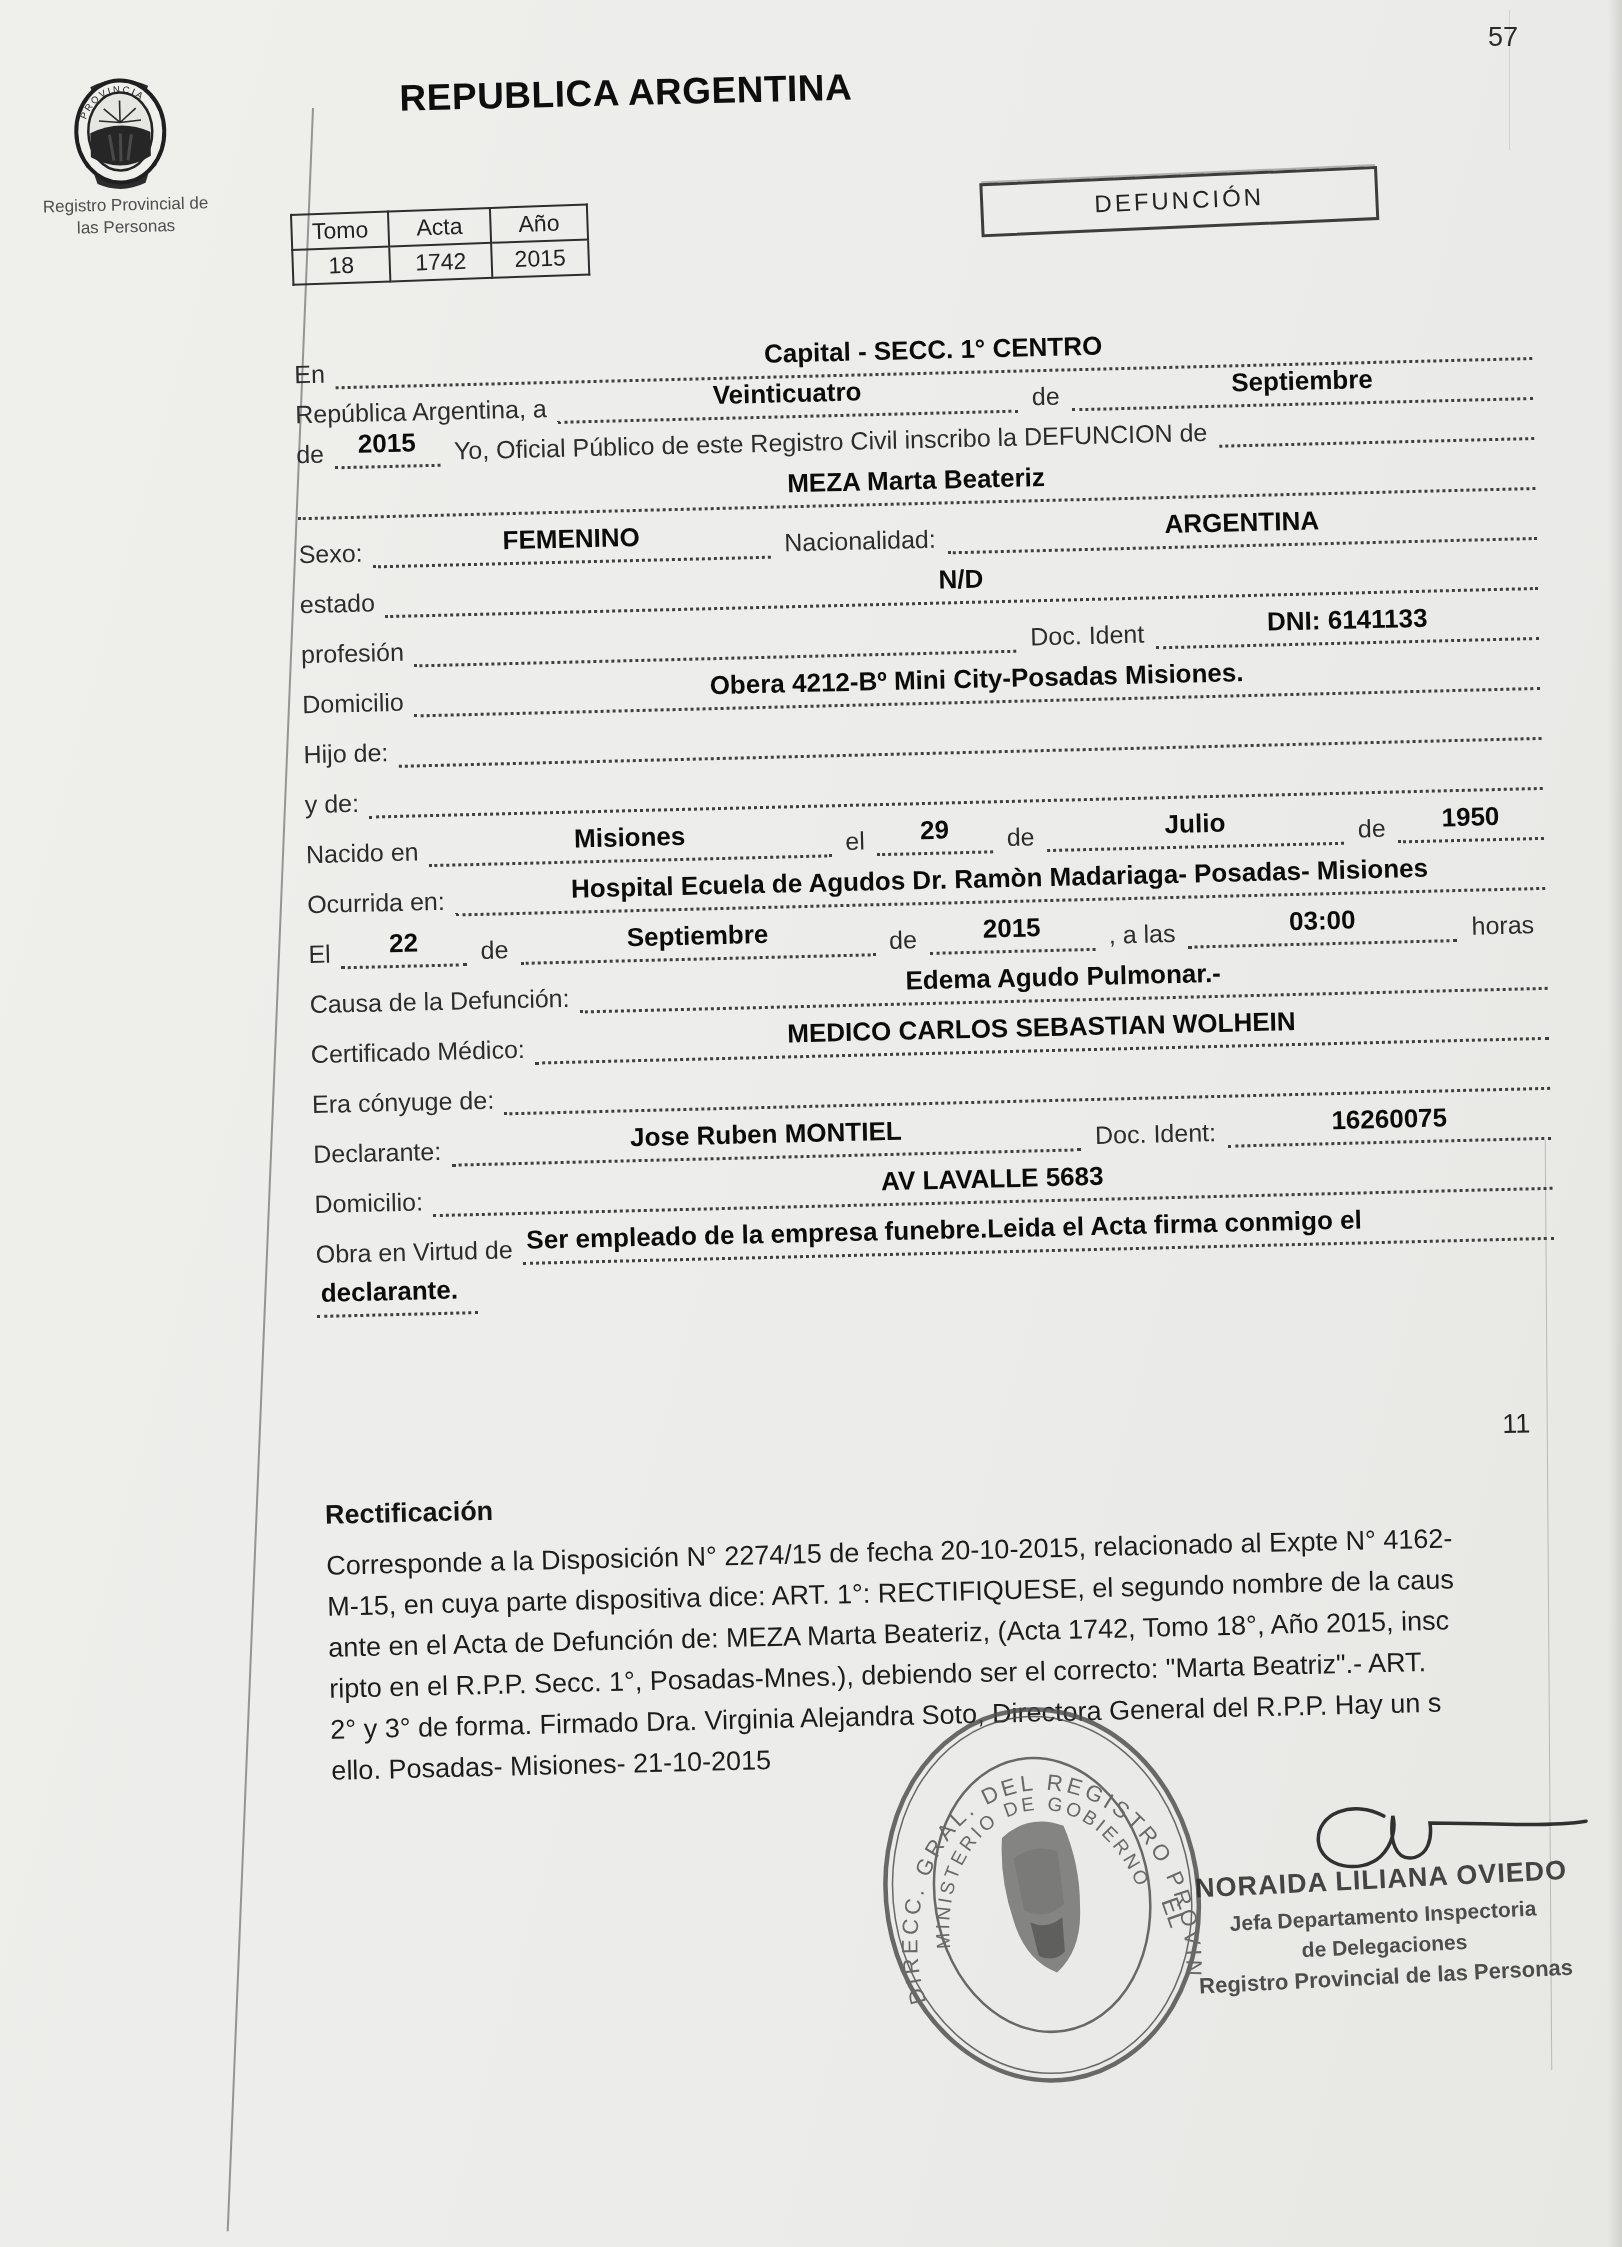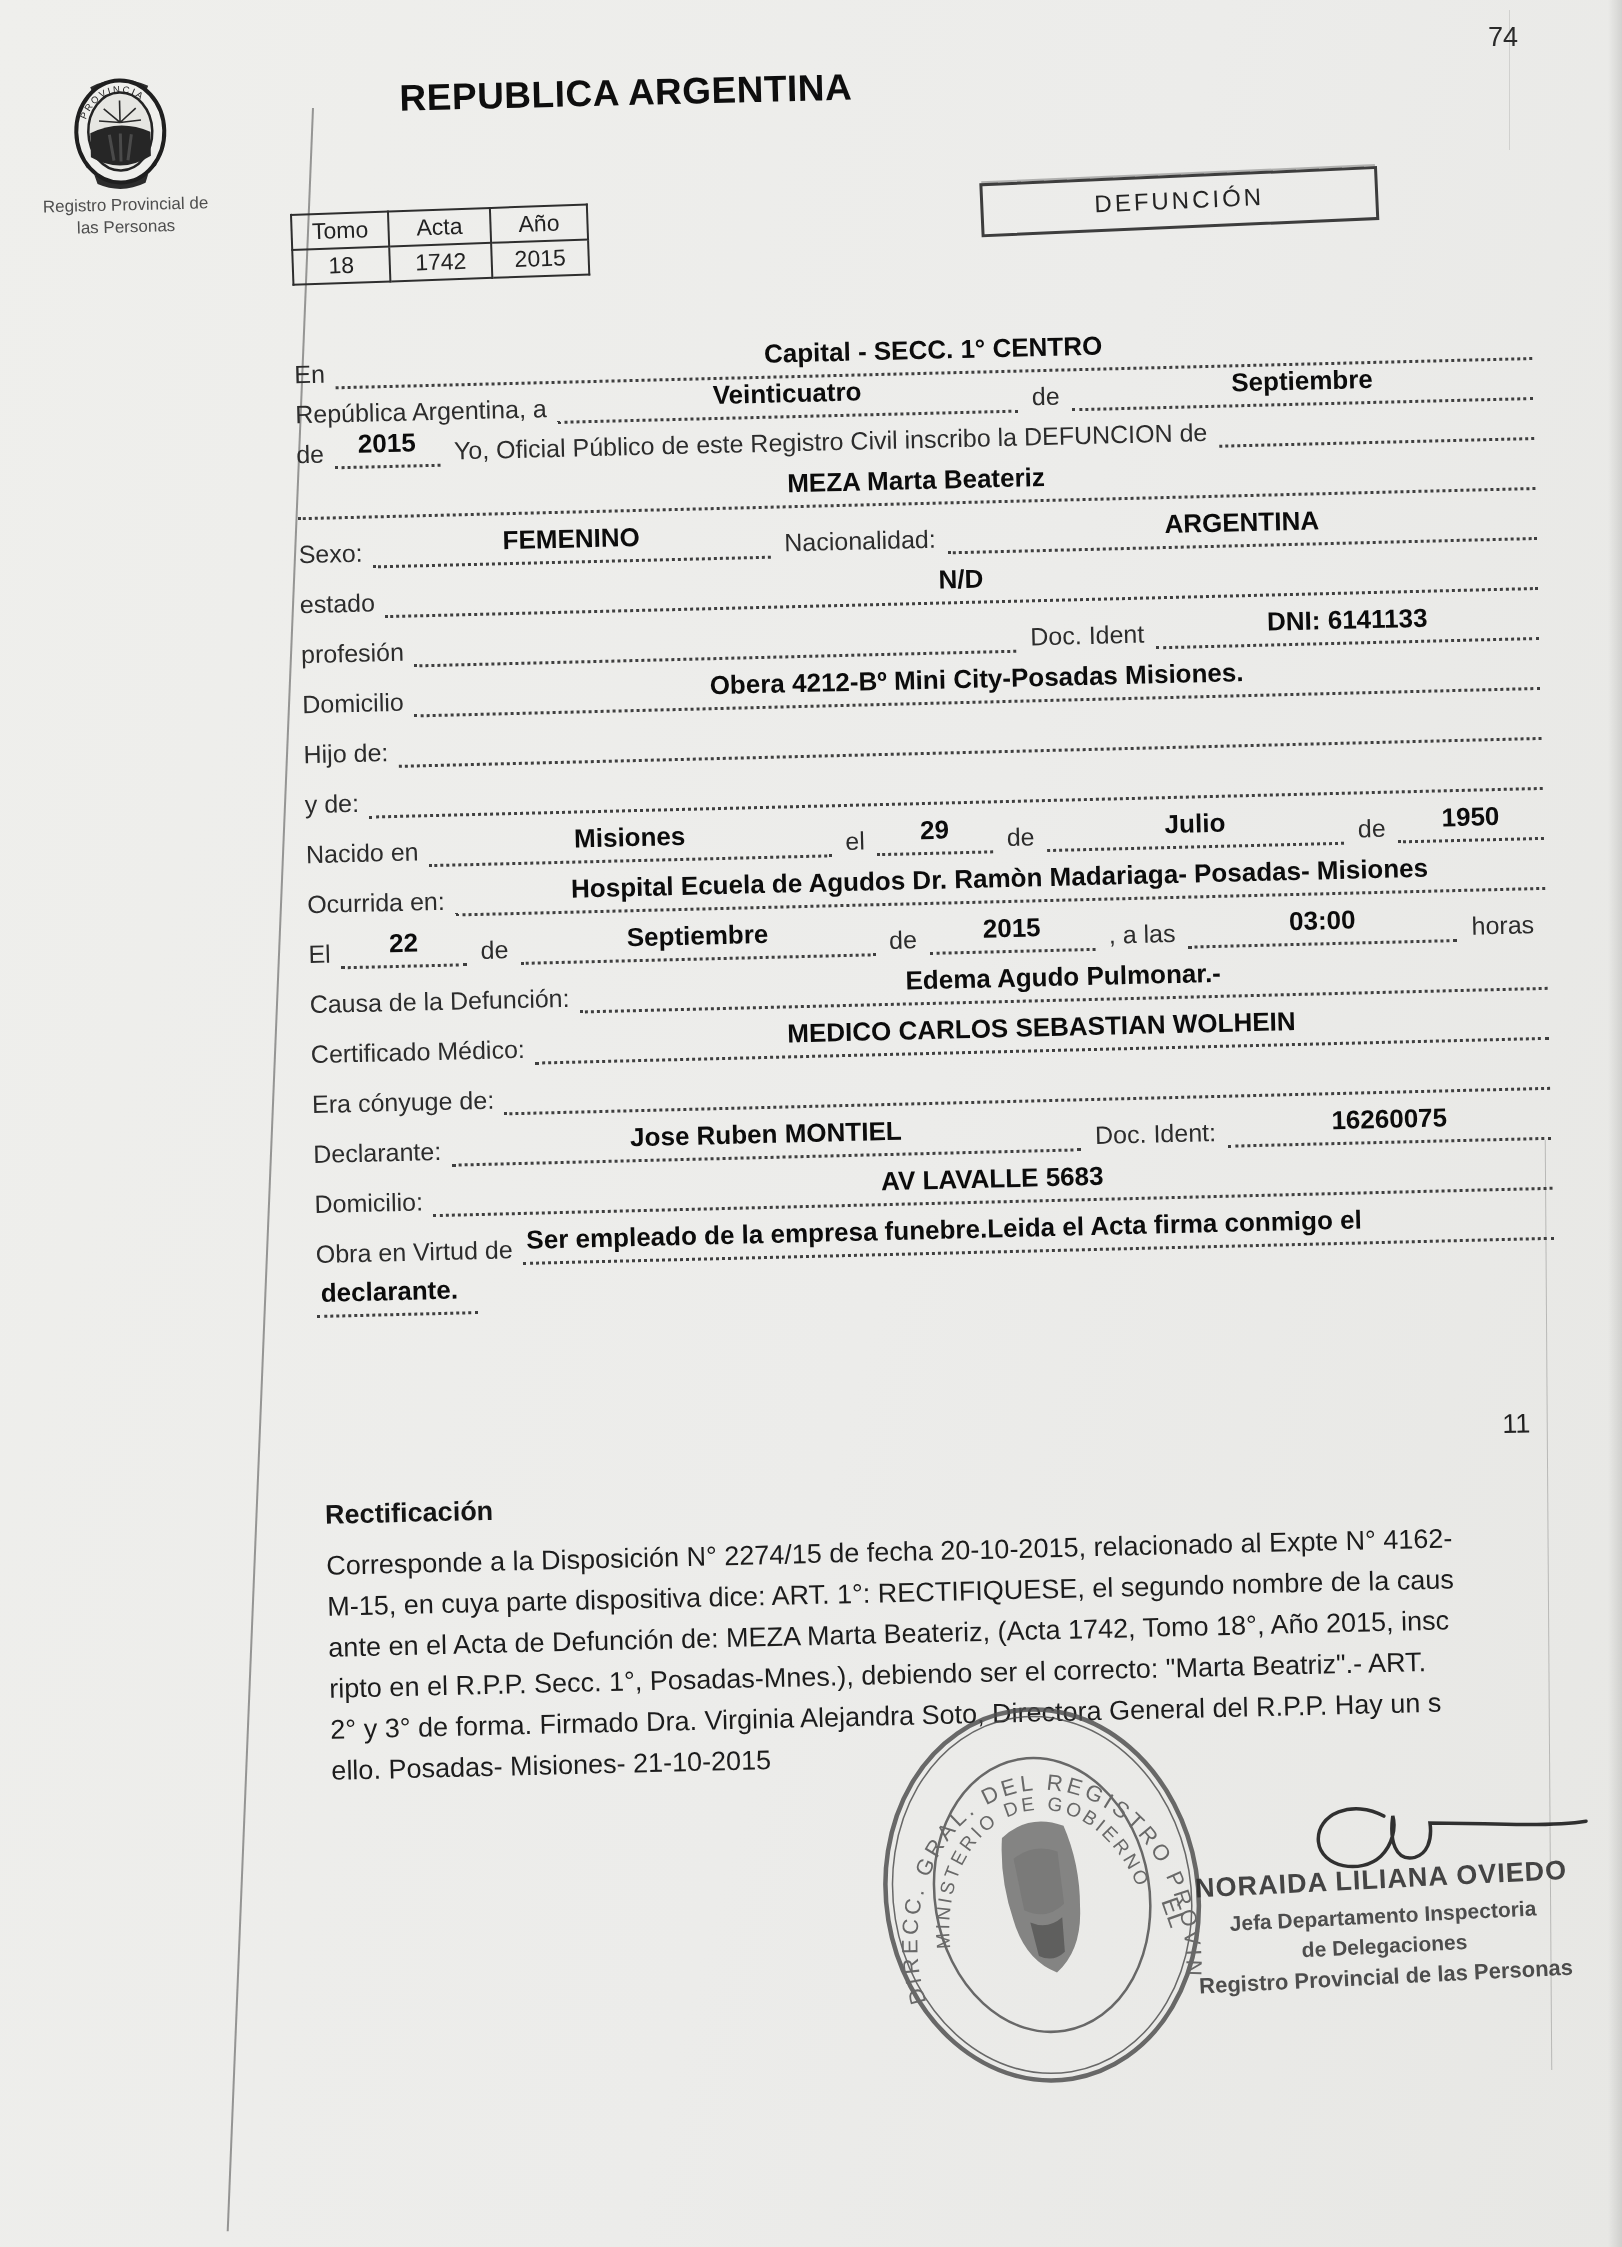--- a/index.html
+++ b/index.html
@@ -64,21 +64,21 @@
 </head>
 <body>
 
 <div class="page">
 
   <div class="edge-shadow"></div>
   <div class="fold-line" style="left:312px; top:108px; width:1.5px; height:2125px; transform:rotate(2.3deg); transform-origin:top left;"></div>
   <div class="fold-line" style="left:1548px; top:1140px; width:1px; height:930px; opacity:.55; transform:rotate(-.4deg);"></div>
   <div class="fold-line" style="left:1509px; top:10px; width:1px; height:140px; opacity:.3;"></div>
 
-  <div class="corner-num">74</div>
+  <div class="corner-num">57</div>
 
   <div class="doc">
 
     <svg class="seal" width="118" height="122" viewBox="0 0 118 122">
       <path d="M22 30 q-10 32 2 66 l12 9 q-12 -40 -3 -70z" fill="#262626"></path>
       <path d="M96 30 q10 32 -2 66 l-12 9 q12 -40 3 -70z" fill="#262626"></path>
       <path d="M30 16 q28 -14 58 0 l-4 10 q-25 -11 -50 0z" fill="#2c2c2c"></path>
       <path d="M32 104 q26 14 54 0 l-3 9 q-24 11 -48 0z" fill="#2c2c2c"></path>
       <ellipse cx="59" cy="61" rx="44" ry="51" fill="#efefec" stroke="#1f1f1f" stroke-width="4"></ellipse>
       <ellipse cx="59" cy="61" rx="32" ry="39" fill="#e6e6e2" stroke="#242424" stroke-width="2.5"></ellipse>

